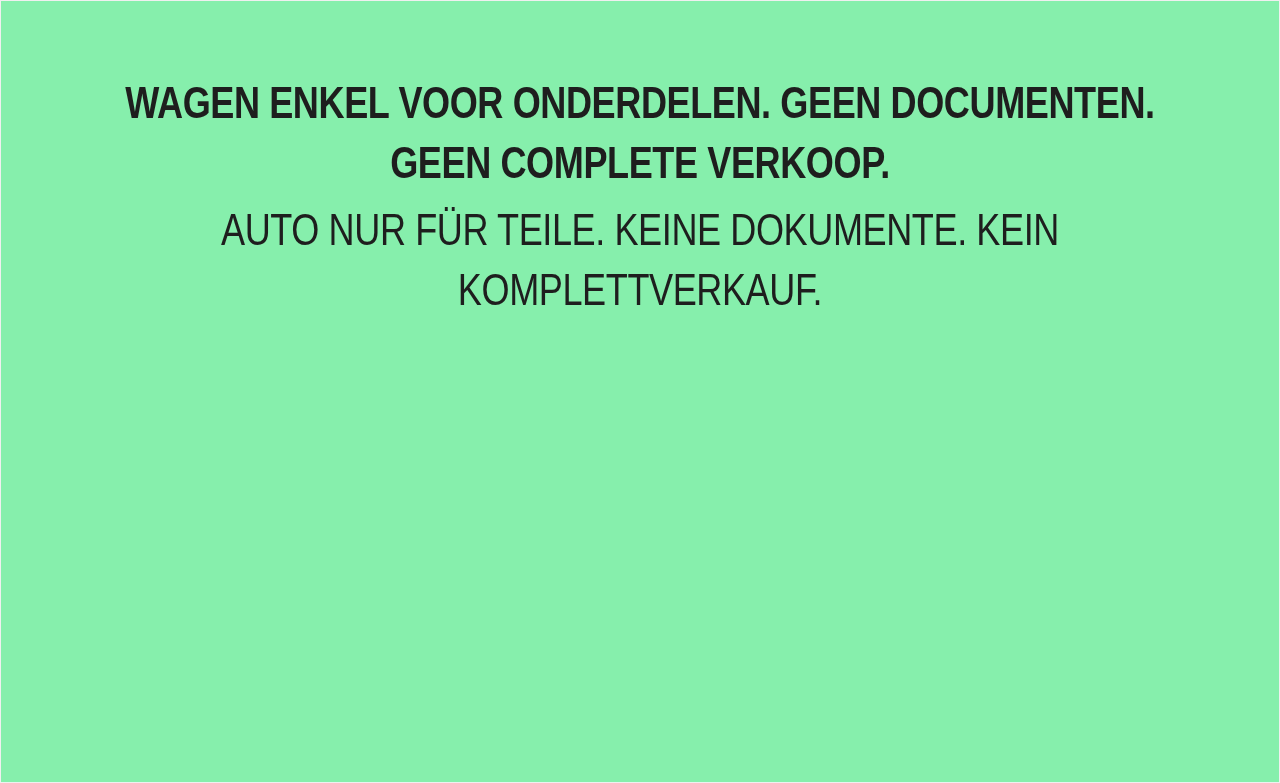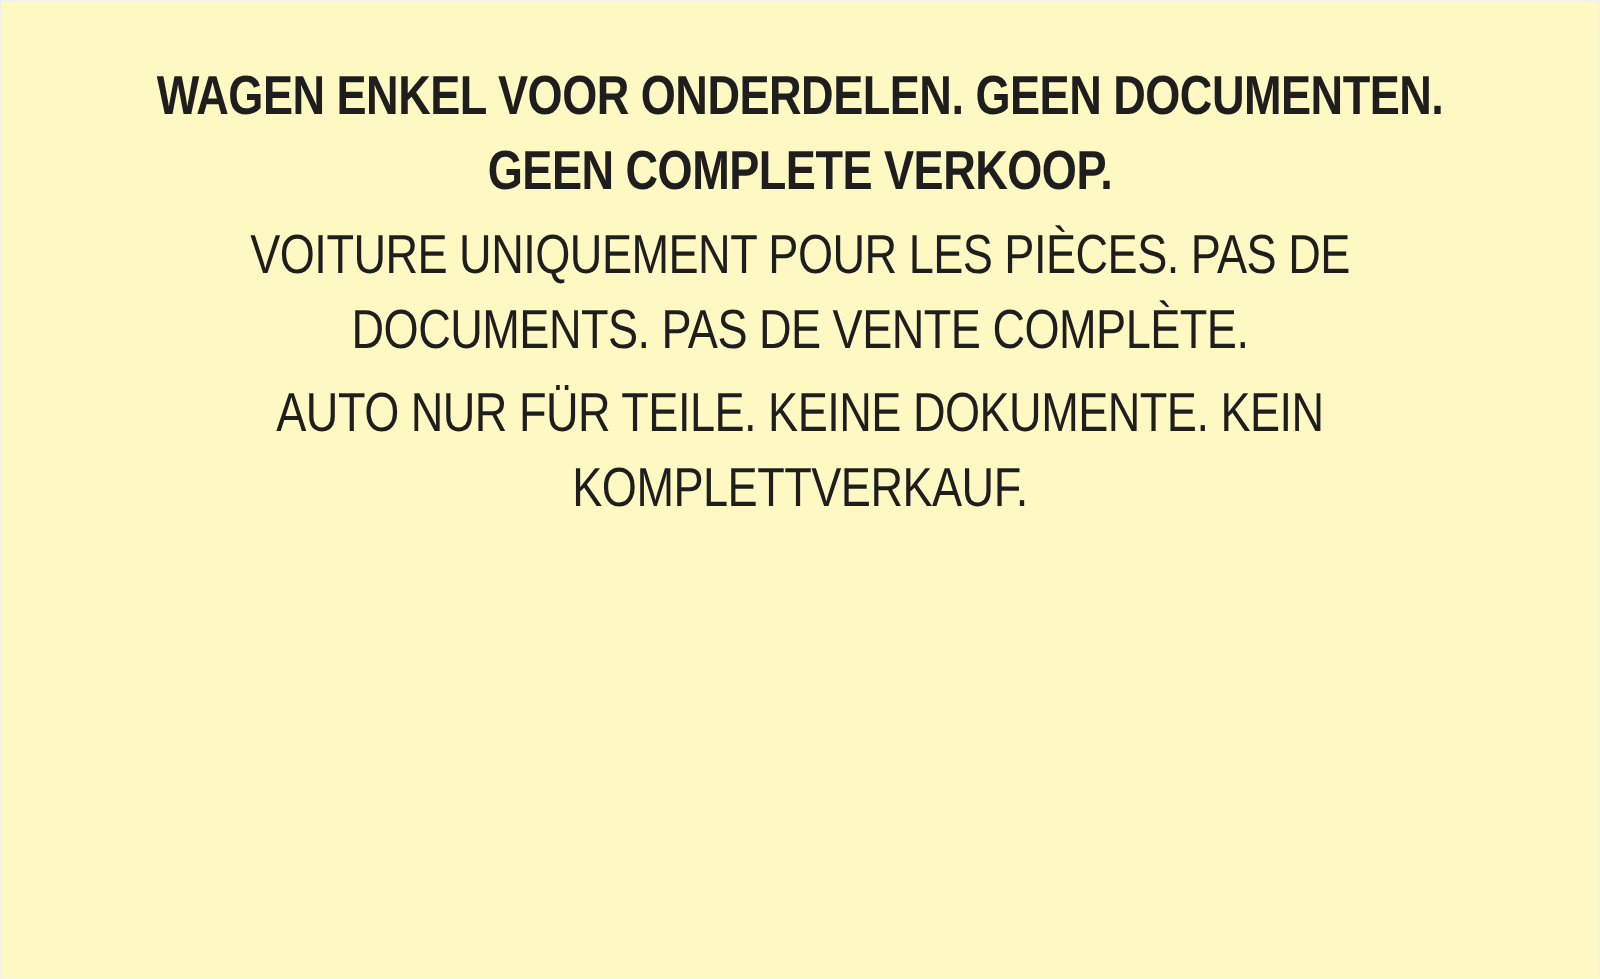--- a/index.html
+++ b/index.html
@@ -9,23 +9,23 @@
   body {
     width: 1280px;
     height: 783px;
     overflow: hidden;
     background: #ffffff;
   }
   .page {
     box-sizing: border-box;
     width: 1280px;
     height: 783px;
-    background: #fef9c3;
+    background: #86efac;
     border: 1px solid #f0f0f0;
-    padding-top: 46px;
+    padding-top: 72px;
     font-family: "Liberation Sans", sans-serif;
     color: #1e1e1e;
     text-align: center;
   }
   .para {
     margin: 0 0 7px 0;
   }
   .line {
     display: block;
     white-space: nowrap;
@@ -45,24 +45,20 @@
 </head>
 <body>
 
 <div class="page">
 
   <div class="para weight-bold" lang="nl">
     <span class="line">WAGEN ENKEL VOOR ONDERDELEN. GEEN DOCUMENTEN.</span>
     <span class="line">GEEN COMPLETE VERKOOP.</span>
   </div>
 
-  <div class="para weight-normal" lang="fr">
-    <span class="line">VOITURE UNIQUEMENT POUR LES PIÈCES. PAS DE</span>
-    <span class="line">DOCUMENTS. PAS DE VENTE COMPLÈTE.</span>
-  </div>
 
 
   <div class="para weight-normal" lang="de">
     <span class="line">AUTO NUR FÜR TEILE. KEINE DOKUMENTE. KEIN</span>
     <span class="line">KOMPLETTVERKAUF.</span>
   </div>
 
 
 </div>
 

